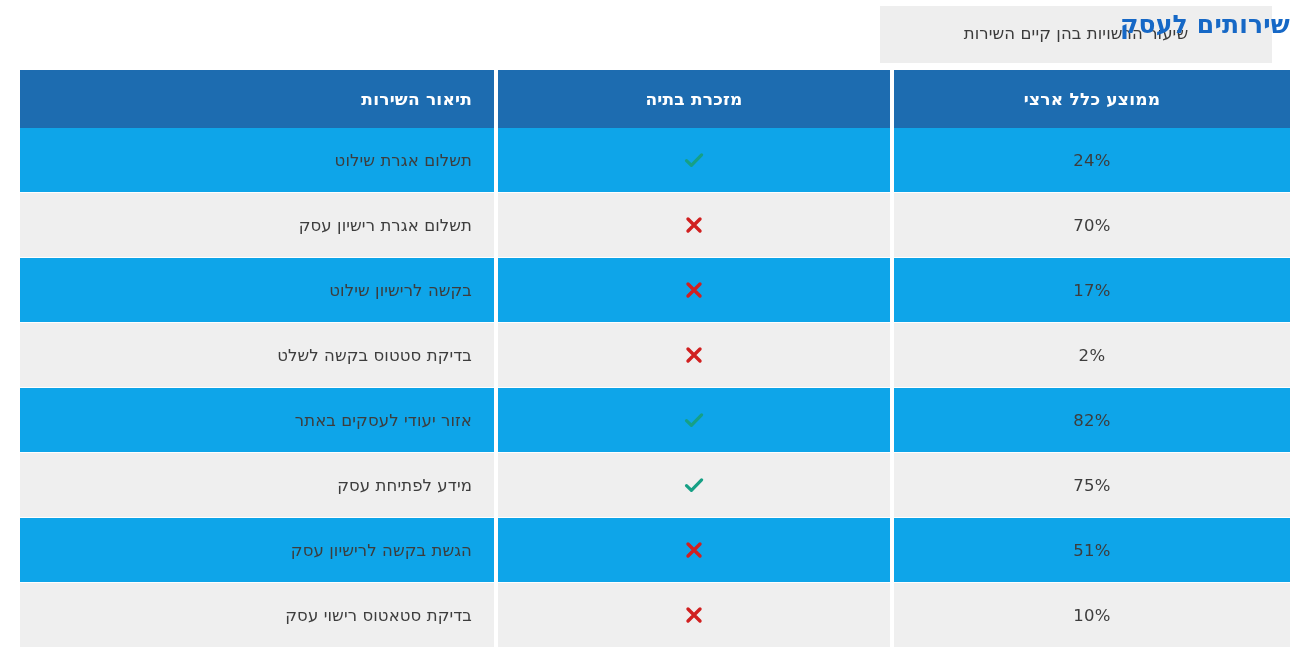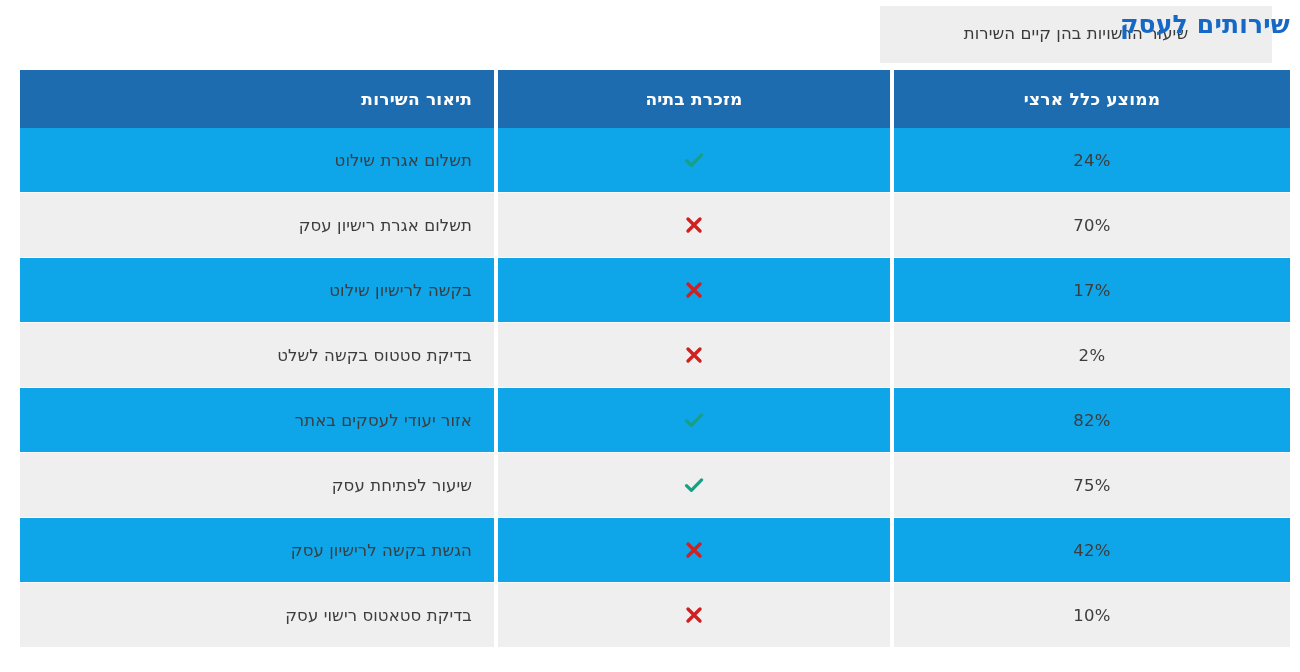--- a/index.html
+++ b/index.html
@@ -184,24 +184,24 @@
             <td class="c-mark"><span class="mark-icon"><svg viewBox="0 0 24 24" aria-hidden="true">
                   <path d="M4.5 12.6 L9.4 17.4 L19.6 6.9" fill="none" stroke="#16a085" stroke-width="3.2" stroke-linecap="round" stroke-linejoin="round"></path>
                 </svg></span></td>
             <td class="c-name">אזור יעודי לעסקים באתר</td>
           </tr>
           <tr class="even">
             <td class="c-pct">75%</td>
             <td class="c-mark"><span class="mark-icon"><svg viewBox="0 0 24 24" aria-hidden="true">
                   <path d="M4.5 12.6 L9.4 17.4 L19.6 6.9" fill="none" stroke="#16a085" stroke-width="3.2" stroke-linecap="round" stroke-linejoin="round"></path>
                 </svg></span></td>
-            <td class="c-name">שיעור לפתיחת עסק</td>
-          </tr>
-          <tr class="odd">
-            <td class="c-pct">42%</td>
+            <td class="c-name">מידע לפתיחת עסק</td>
+          </tr>
+          <tr class="odd">
+            <td class="c-pct">51%</td>
             <td class="c-mark"><span class="mark-icon"><svg viewBox="0 0 24 24" aria-hidden="true">
                   <path d="M6 6 L18 18 M18 6 L6 18" fill="none" stroke="#d12020" stroke-width="3.4" stroke-linecap="round"></path>
                 </svg></span></td>
             <td class="c-name">הגשת בקשה לרישיון עסק</td>
           </tr>
           <tr class="even">
             <td class="c-pct">10%</td>
             <td class="c-mark"><span class="mark-icon"><svg viewBox="0 0 24 24" aria-hidden="true">
                   <path d="M6 6 L18 18 M18 6 L6 18" fill="none" stroke="#d12020" stroke-width="3.4" stroke-linecap="round"></path>
                 </svg></span></td>

